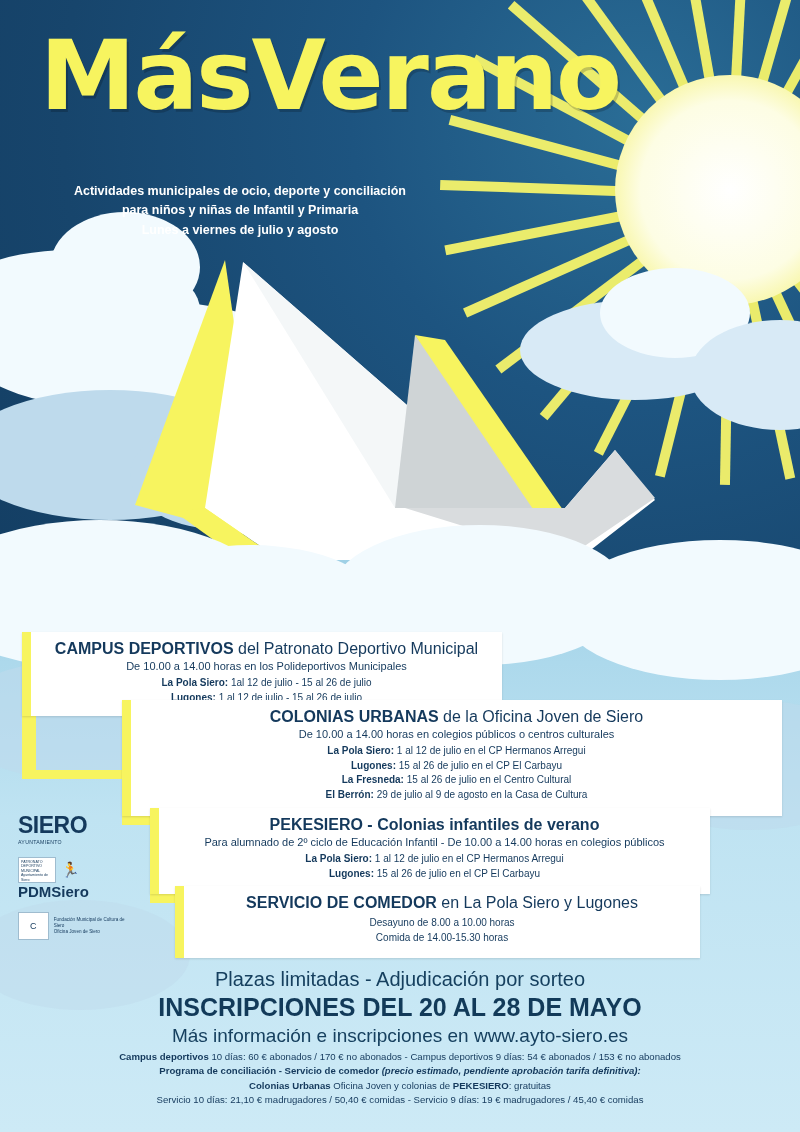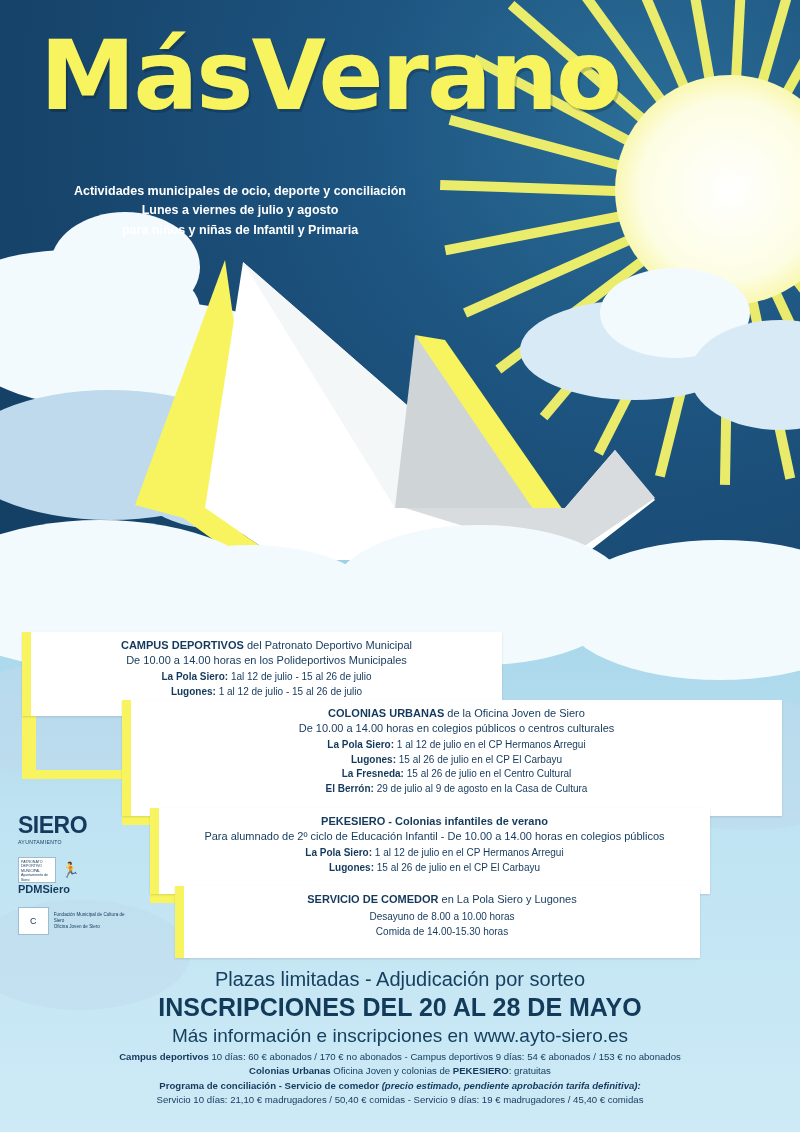--- a/index.html
+++ b/index.html
@@ -95,21 +95,21 @@
   
   .block {
     position: absolute;
     background: #ffffff;
     border-left: 9px solid #f7f45f;
     box-shadow: 0 1px 2px rgba(0,0,0,.12);
   }
   .block .bt {
     text-align: center;
     color: #14395c;
-    font-size: 11px;
+    font-size: 16px;
     font-weight: bold;
     margin: 7px 8px 0;
     line-height: 1.2;
   }
   .block .bt .norm { font-weight: normal; }
   .block .bs {
     text-align: center;
     color: #14395c;
     font-size: 11px;
     margin: 2px 8px 4px;
@@ -162,21 +162,21 @@
   .logo-row { display: flex; align-items: center; gap: 5px; margin-top: 12px; }
   .logo-badge {
     width: 38px; height: 26px;
     background: #fff;
     border: 1px solid #9fbccf;
     font-size: 3.6px;
     color: #14395c;
     padding: 2px;
     line-height: 1.25;
   }
-  .pdm { font-weight: bold; font-size: 11px; color: #14395c; }
+  .pdm { font-weight: bold; font-size: 15px; color: #14395c; }
   .fmc-box { width: 34px; height: 28px; background:#fff; border:1px solid #9fbccf; display:flex; align-items:center; justify-content:center; }
   .fmc-text { font-size: 4.6px; color:#14395c; line-height:1.3; }
   .runner { font-size: 15px; color:#5aa832; }
 </style>
 </head>
 <body>
 
 <div id="poster">
 
   <div class="sky-deep"></div>
@@ -241,22 +241,22 @@
   <div class="cloud dk" style="left:-50px; top:660px; width:260px; height:120px; opacity:.6;"></div>
   <div class="cloud dk" style="left:620px; top:700px; width:260px; height:130px; opacity:.5;"></div>
   <div class="cloud dk" style="left:-30px; top:900px; width:220px; height:110px; opacity:.45;"></div>
 
   <div class="title">
     <span class="mas">Más</span><span>Verano</span>
   </div>
 
   <div class="subtitle">
     <div>Actividades municipales de ocio, deporte y conciliación</div>
+    <div>para niños y niñas de Infantil y Primaria</div>
     <div>Lunes a viernes de julio y agosto</div>
-    <div>para niños y niñas de Infantil y Primaria</div>
   </div>
 
   <div class="yellow-tab" style="left:22px; top:716px; width:14px; height:62px;"></div>
   <div class="yellow-tab" style="left:22px; top:770px; width:300px; height:9px;"></div>
   <div class="yellow-tab" style="left:122px; top:816px; width:560px; height:9px;"></div>
   <div class="yellow-tab" style="left:150px; top:894px; width:545px; height:9px;"></div>
   <div class="yellow-tab" style="left:690px; top:886px; width:9px; height:17px;"></div>
 
   <div class="block" id="b1">
     <div class="bt">
@@ -328,18 +328,18 @@
   </div>
 
   <div class="bottom">
     <div class="bl1">Plazas limitadas - Adjudicación por sorteo</div>
     <div class="bl2">INSCRIPCIONES DEL 20 AL 28 DE MAYO</div>
     <div class="bl3">Más información e inscripciones en www.ayto-siero.es</div>
   </div>
 
   <div class="prices">
     <div><b>Campus deportivos</b><span> 10 días: 60 € abonados / 170 € no abonados - Campus deportivos 9 días: 54 € abonados / 153 € no abonados</span></div>
+    <div><b>Programa de conciliación - Servicio de comedor </b><b><i>(precio estimado, pendiente aprobación tarifa definitiva):</i></b></div>
     <div><b>Colonias Urbanas</b><span> Oficina Joven y colonias de </span><b>PEKESIERO</b><span>: gratuitas</span></div>
-    <div><b>Programa de conciliación - Servicio de comedor </b><b><i>(precio estimado, pendiente aprobación tarifa definitiva):</i></b></div>
     <div>Servicio 10 días: 21,10 € madrugadores / 50,40 € comidas - Servicio 9 días: 19 € madrugadores / 45,40 € comidas</div>
   </div>
 
 </div>
 
 </body></html>

